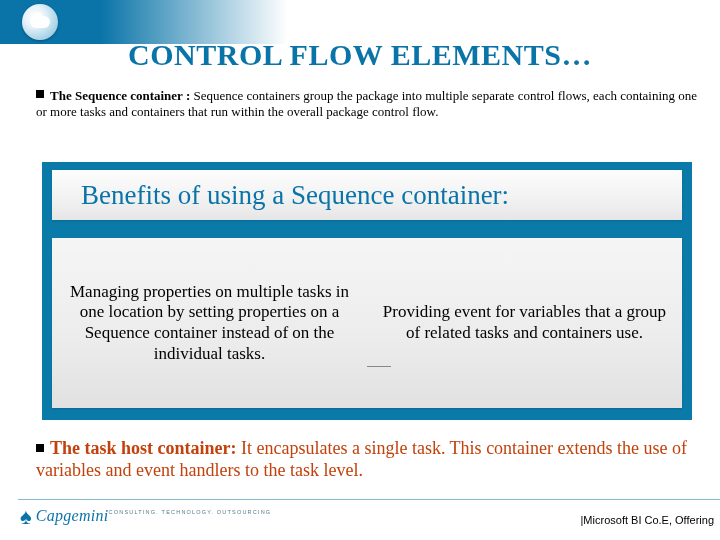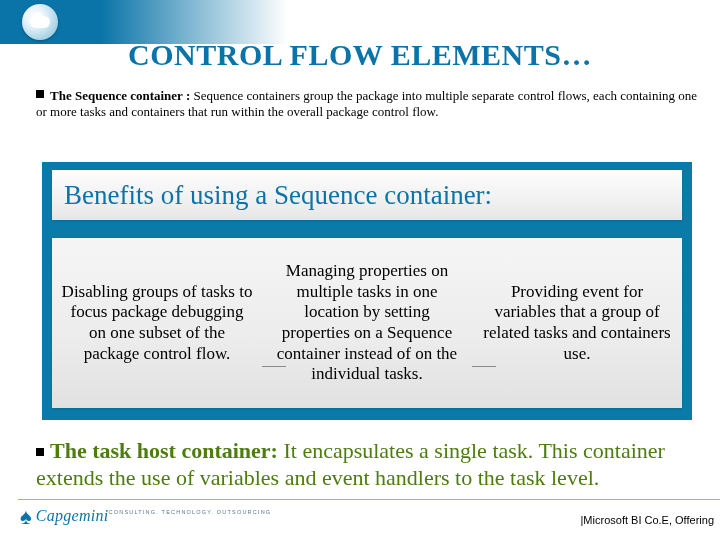--- a/index.html
+++ b/index.html
@@ -87,20 +87,21 @@
     height: 50px;
     background: linear-gradient(#fdfdfd, #f1f1f1 60%, #e6e6e6);
     display: flex;
     align-items: center;
     padding-left: 12px;
     box-shadow: 0 1px 2px rgba(0,0,0,0.15);
   }
   .benefits-heading {
     font-size: 27px;
     color: #0a74a8;
+    margin-left: 17px;
   }
   .cols-wrap {
     position: absolute;
     top: 76px;
     left: 10px;
     right: 10px;
     bottom: 12px;
     background: linear-gradient(#f5f5f5, #ececec 60%, #e1e1e1);
     display: flex;
     box-shadow: 0 1px 2px rgba(0,0,0,0.15);
@@ -124,22 +125,22 @@
     top: 75%;
     width: 24px;
     height: 1px;
     background: #888;
   }
   .bullet2 {
     position: absolute;
     top: 438px;
     left: 36px;
     right: 14px;
-    font-size: 22px;
-    color: #4d7c0f;
+    font-size: 18px;
+    color: #c2410c;
     line-height: 1.22;
   }
   .footer-line {
     position: absolute;
     bottom: 40px;
     left: 18px;
     right: 0;
     height: 1px;
     background: #0a74a8;
     opacity: 0.5;
@@ -198,21 +199,20 @@
 
 <div class="bullet1">
   <span class="sq"></span><b>The Sequence container :</b><span> Sequence containers group the package into multiple separate control flows, each containing one or more tasks and containers that run within the overall package control flow.</span>
 </div>
 
 <div class="benefits-band">
   <div class="benefits-heading-wrap">
     <div class="benefits-heading">Benefits of using a Sequence container:</div>
   </div>
   <div class="cols-wrap">
-    <div class="col">Disabling groups of tasks to focus package debugging on one subset of the package control flow.</div>
     <div class="col">Managing properties on multiple tasks in one location by setting properties on a Sequence container instead of on the individual tasks.</div>
     <div class="col">Providing event for variables that a group of related tasks and containers use.</div>
   </div>
 </div>
 
 <div class="bullet2">
   <span class="sq"></span><b>The task host container:</b><span> It encapsulates a single task. This container extends the use of variables and event handlers to the task level.</span>
 </div>
 
 <div class="footer-line"></div>

